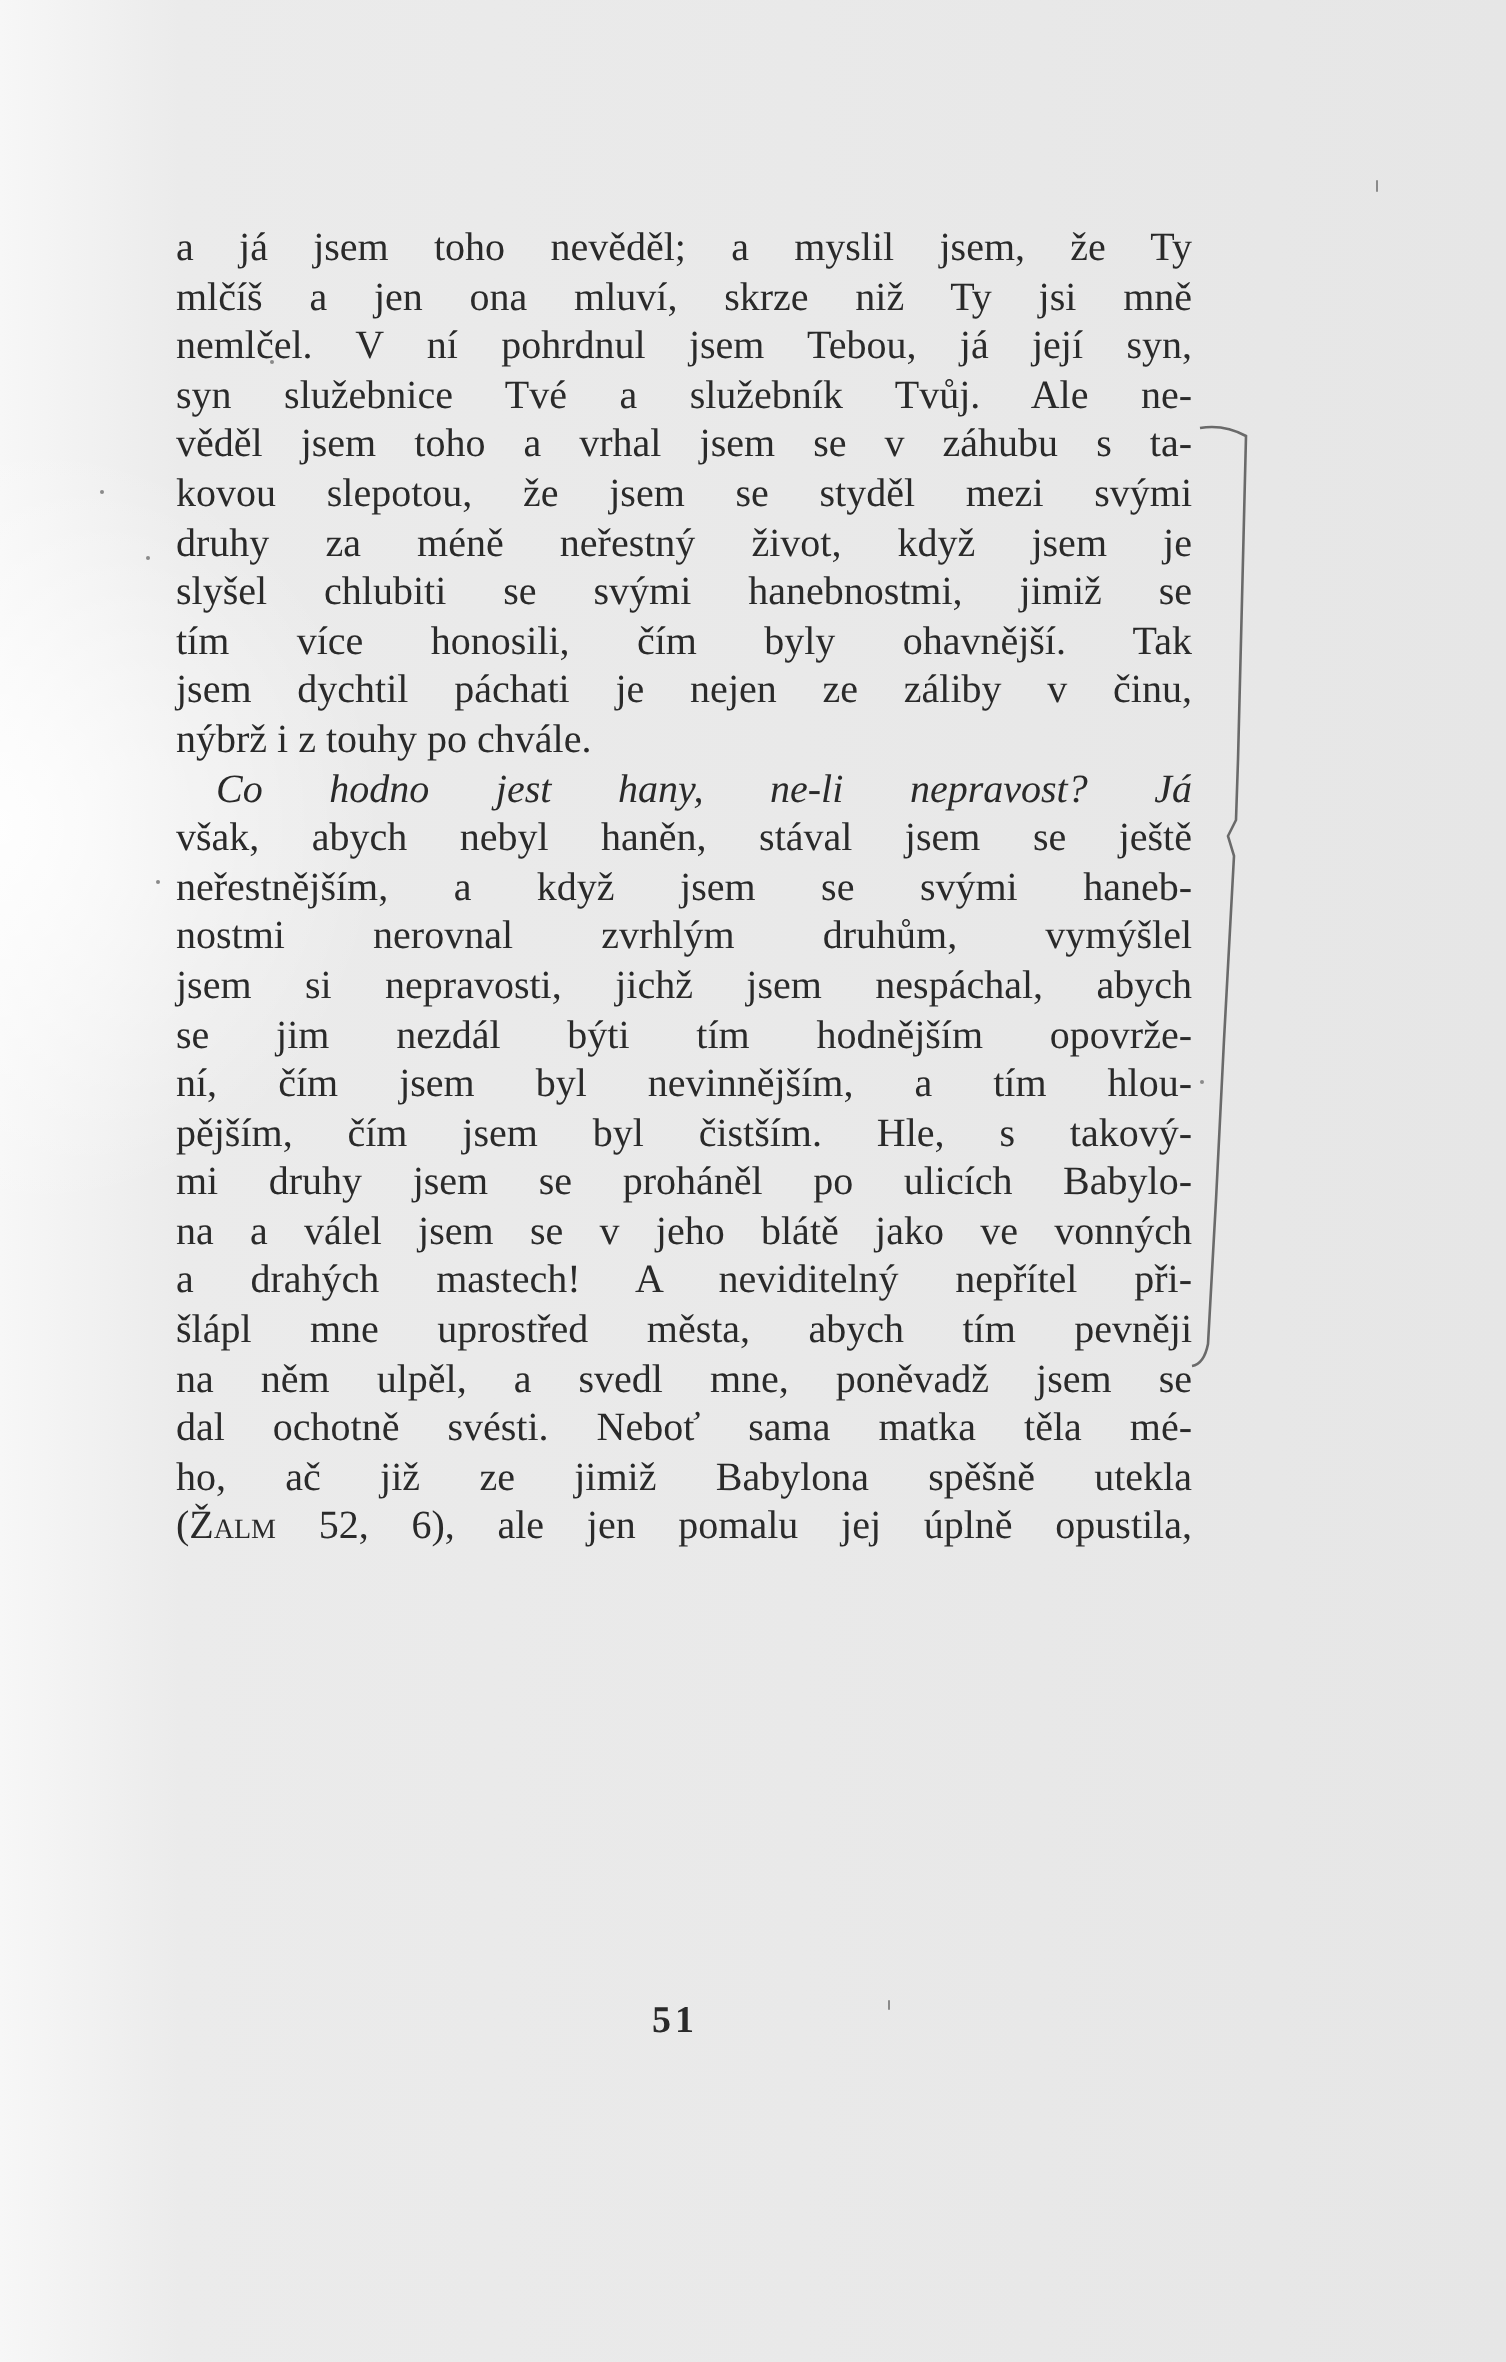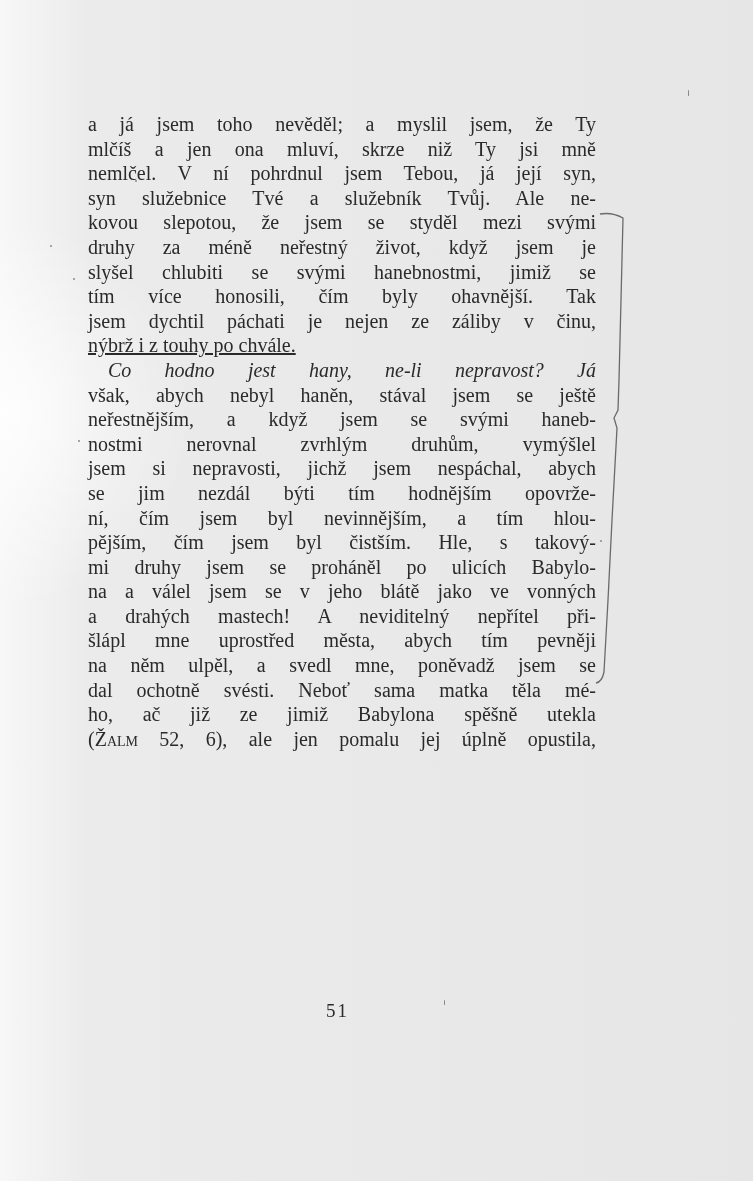--- a/index.html
+++ b/index.html
@@ -18,45 +18,46 @@
     position: absolute; left: 88px; top: 112px; width: 508px;
     font-family: "Liberation Serif", "DejaVu Serif", serif;
     font-size: 20px; line-height: 24.6px;
     color: #2a2a2a;
   }
   .line {
     display: block; white-space: nowrap;
     text-align: justify; text-align-last: justify;
     height: 24.6px;
   }
-  .line.last { text-align-last: left; text-decoration: underline; }
+  .line.last { text-align-last: left; }
   .line.indent { padding-left: 20px; font-style: italic; }
   .sc { font-variant: small-caps; }
   .folio {
     position: absolute; left: 326px; top: 1000px;
     font-family: "Liberation Serif", "DejaVu Serif", serif;
-    font-size: 19px; color: #2a2a2a; letter-spacing: 2px;
+    font-size: 19px; color: #2a2a2a; letter-spacing: 2px; font-weight: bold;
   }
   .bracket {
     position: absolute; left: 0; top: 0; pointer-events: none;
   }
   .specks span {
     position: absolute; width: 2px; height: 2px; background: #8a8a8a; border-radius: 1px;
   }
 </style>
 </head>
 <body>
 
 <div class="page">
 
   <div class="text-block">
     <span class="line">a já jsem toho nevěděl; a myslil jsem, že Ty</span>
     <span class="line">mlčíš a jen ona mluví, skrze niž Ty jsi mně</span>
     <span class="line">nemlčel. V ní pohrdnul jsem Tebou, já její syn,</span>
     <span class="line">syn služebnice Tvé a služebník Tvůj. Ale ne-</span>
+    <span class="line">věděl jsem toho a vrhal jsem se v záhubu s ta-</span>
     <span class="line">kovou slepotou, že jsem se styděl mezi svými</span>
     <span class="line">druhy za méně neřestný život, když jsem je</span>
     <span class="line">slyšel chlubiti se svými hanebnostmi, jimiž se</span>
     <span class="line">tím více honosili, čím byly ohavnější. Tak</span>
     <span class="line">jsem dychtil páchati je nejen ze záliby v činu,</span>
     <span class="line last">nýbrž i z touhy po chvále.</span>
     <span class="line indent">Co hodno jest hany, ne-li nepravost? Já</span>
     <span class="line">však, abych nebyl haněn, stával jsem se ještě</span>
     <span class="line">neřestnějším, a když jsem se svými haneb-</span>
     <span class="line">nostmi nerovnal zvrhlým druhům, vymýšlel</span>

